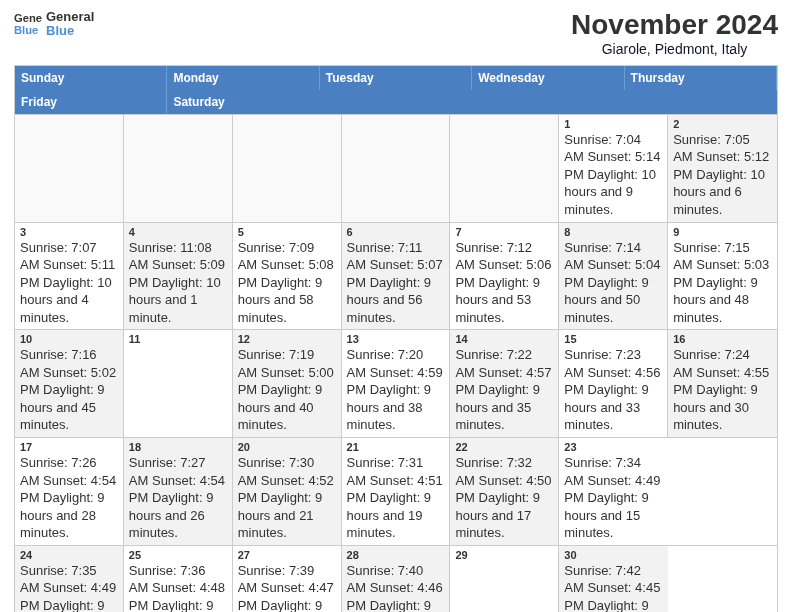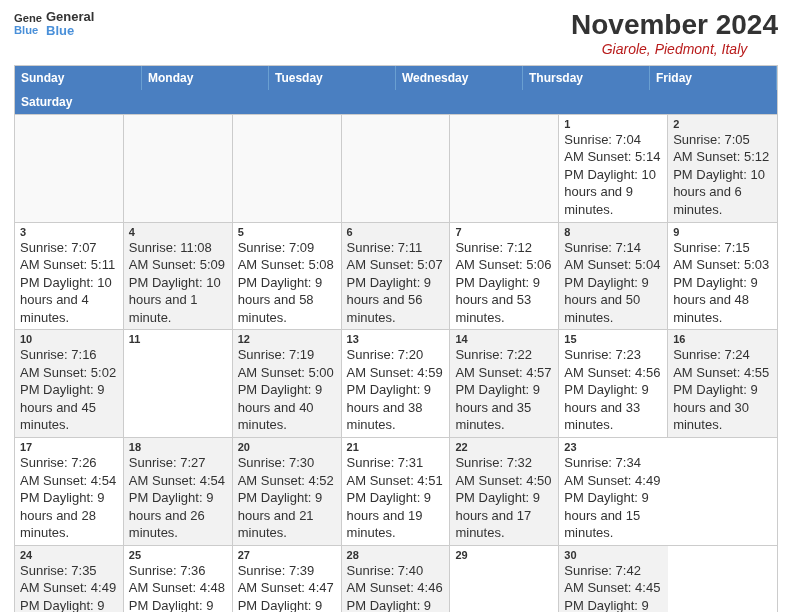--- a/index.html
+++ b/index.html
@@ -36,32 +36,31 @@
       text-align: center;
     }
     .main-title {
       font-size: 28px;
       font-weight: bold;
       color: #333;
       line-height: 1.1;
     }
     .subtitle {
       font-size: 14px;
-      color: #b91c1c;
-      font-style: italic;
+      color: #0f172a;
     }
     .calendar {
       flex: 1;
       display: flex;
       flex-direction: column;
       border: 1px solid #ccc;
     }
     .cal-header-row {
       display: grid;
-      grid-template-columns: repeat(6, 1fr);
+      grid-template-columns: repeat(5, 1fr);
       background: #4a7fc1;
     }
     .cal-header-cell {
       color: #fff;
       font-weight: bold;
       font-size: 12px;
       padding: 5px 6px;
       text-align: left;
       border-right: 1px solid #6a9fd1;
     }

